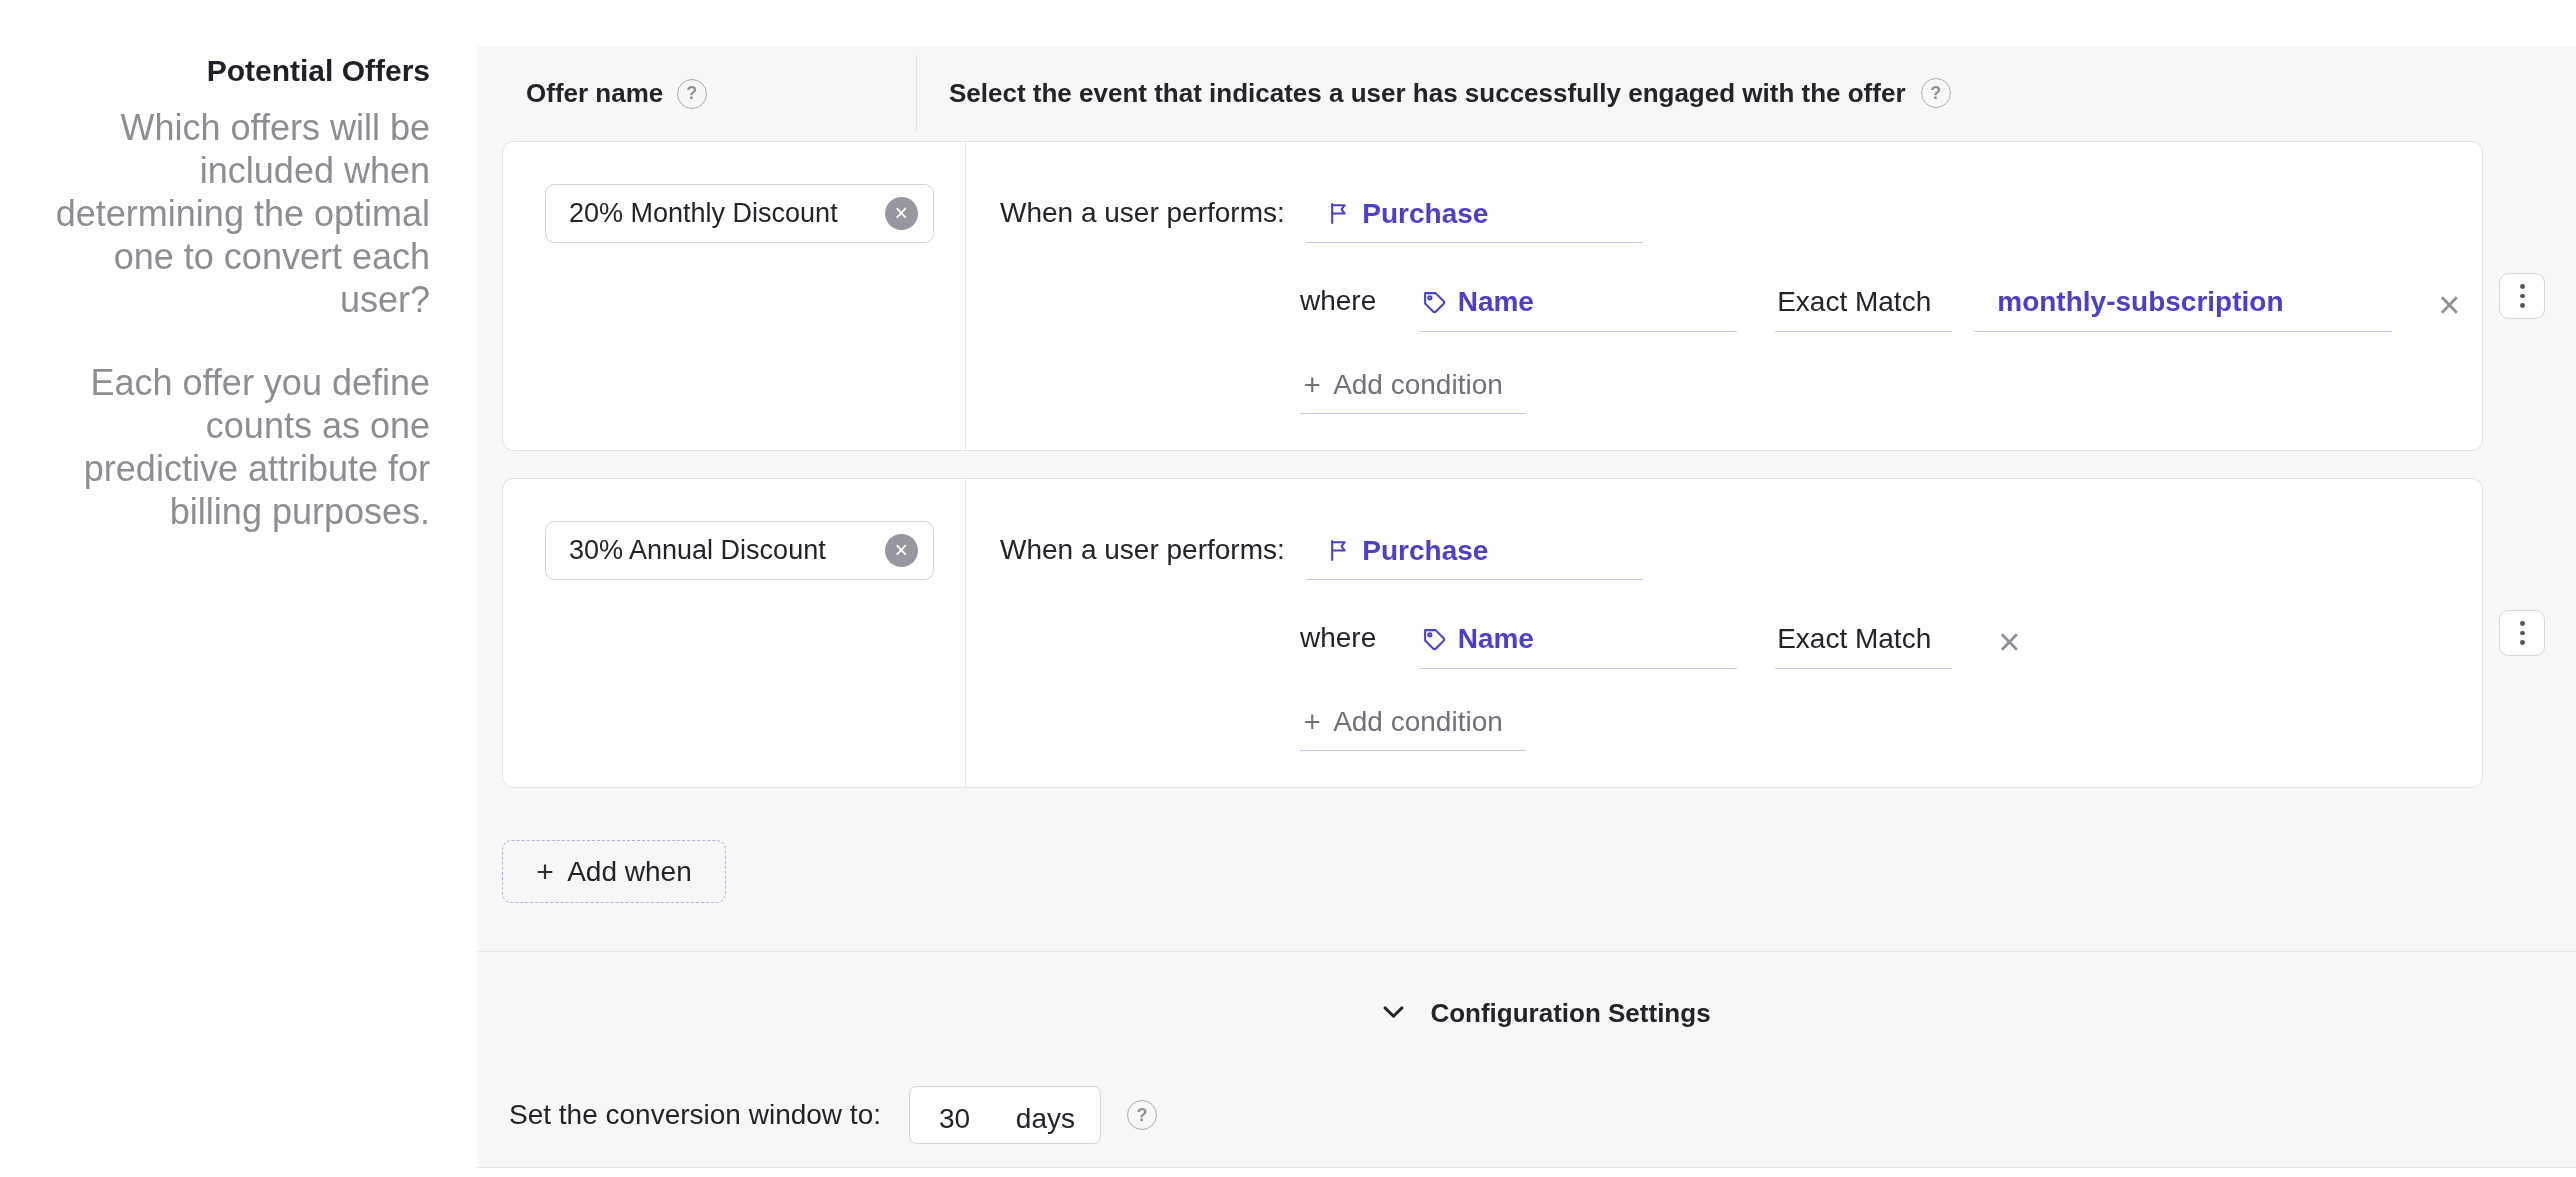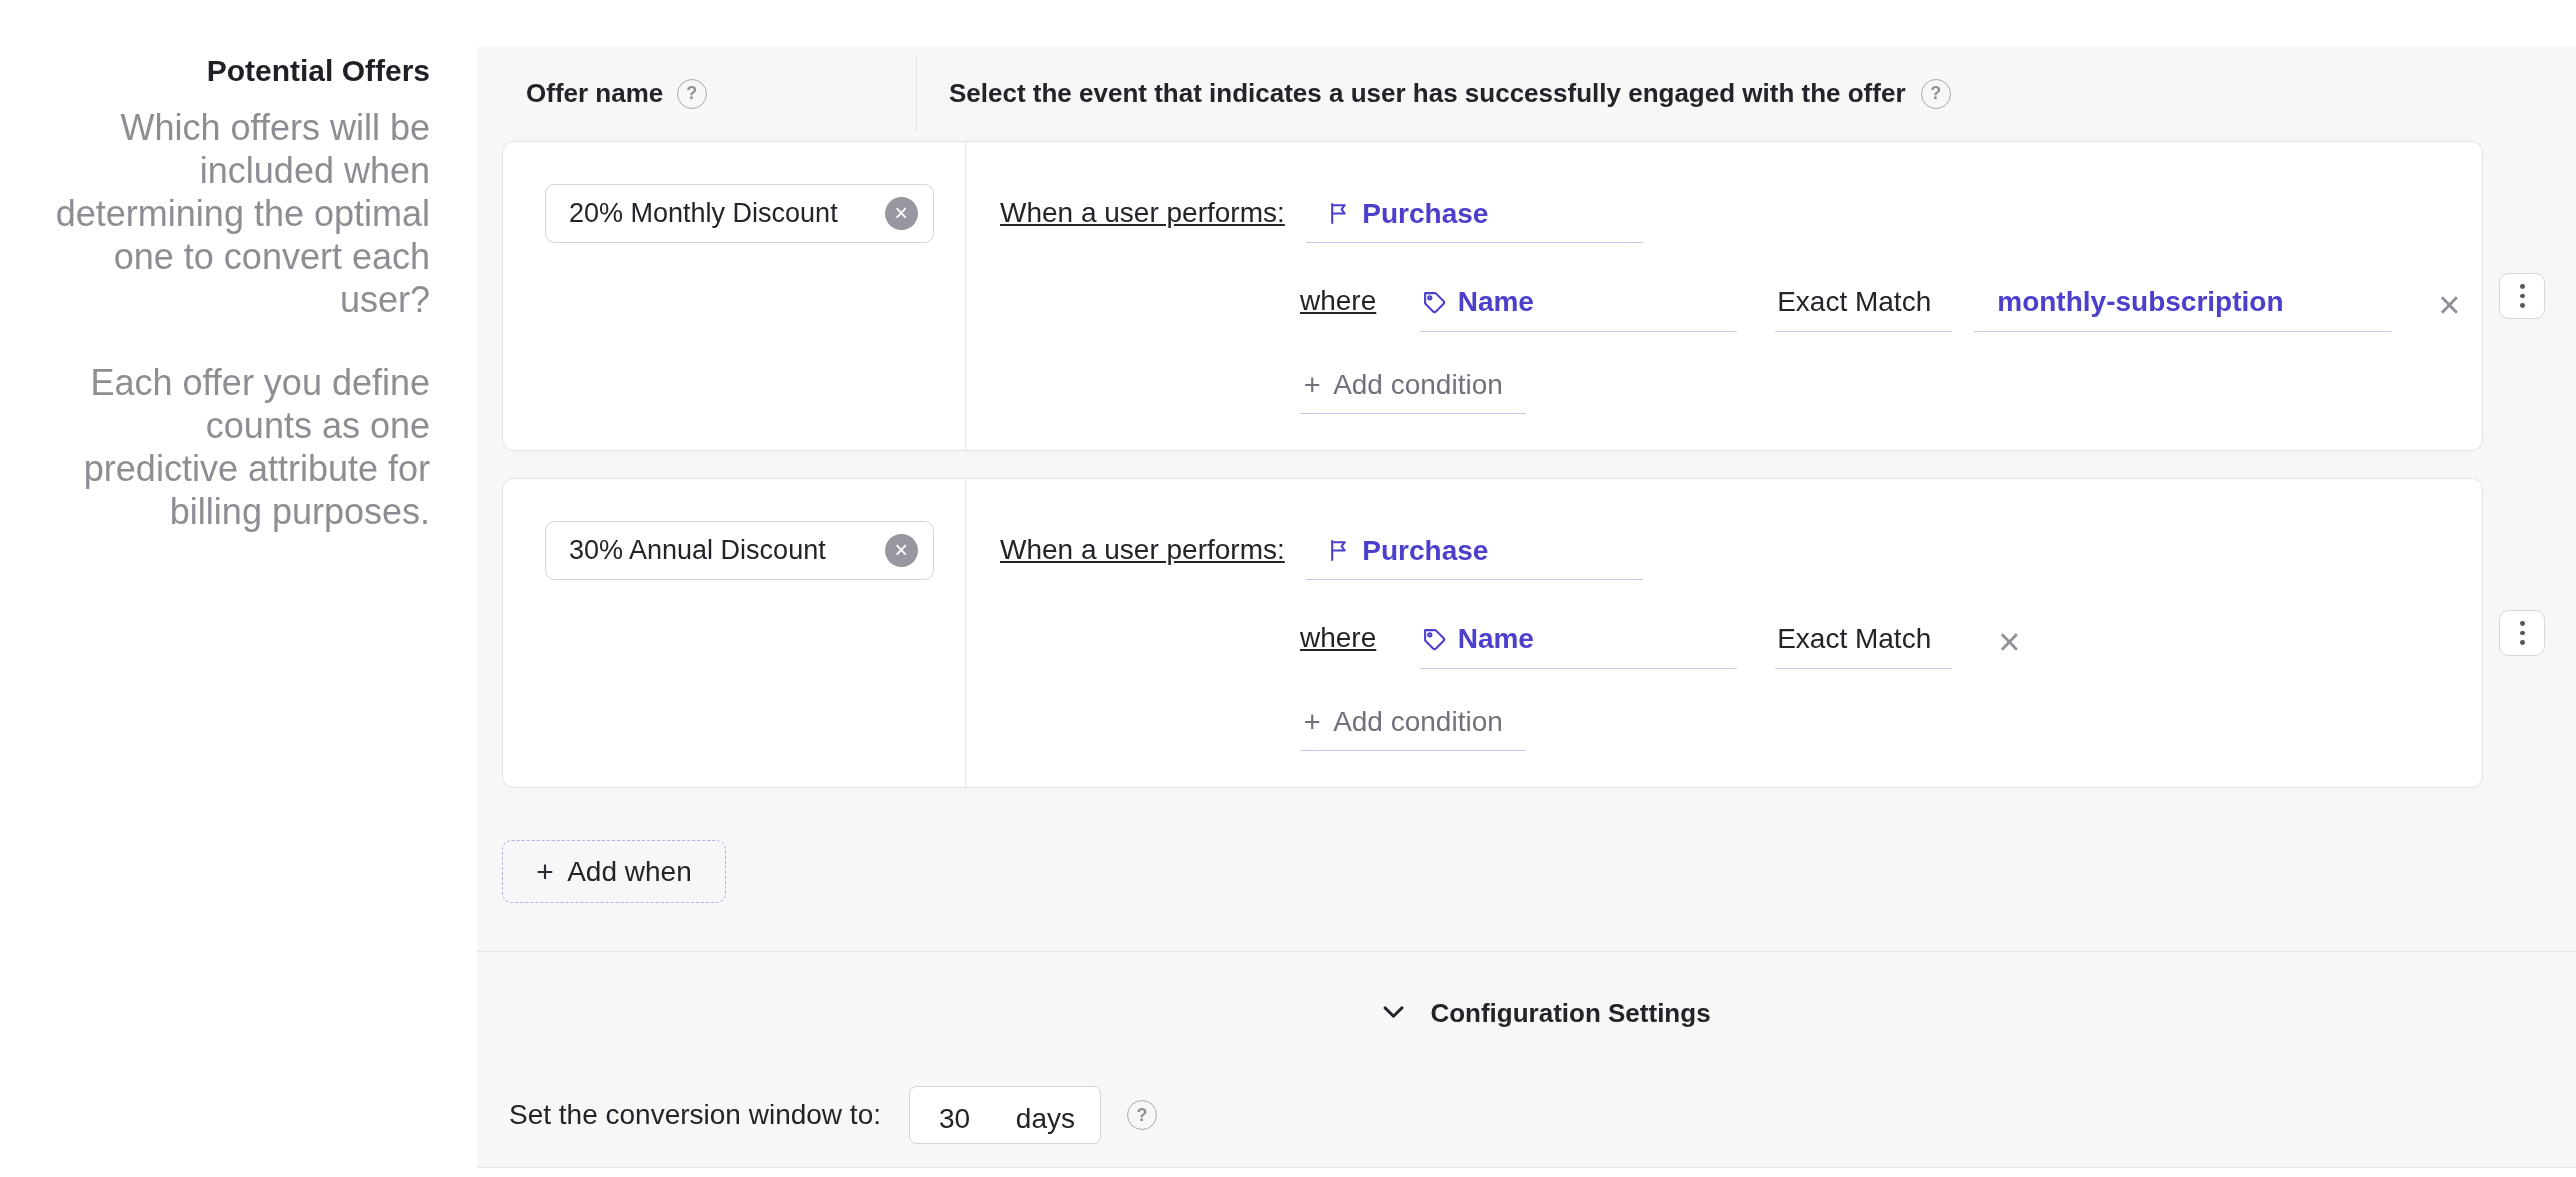--- a/index.html
+++ b/index.html
@@ -20,21 +20,21 @@
   .sidebar p{font-size:36px;line-height:43px;color:var(--text-gray);}
   .sidebar p.p2{margin-top:40px;}
 
   
   .panel{position:absolute;left:477px;top:46px;right:0;height:1122px;
     background:var(--panel-background);border-bottom:1px solid #e5e5e8;}
 
   .panel-header{height:95px;display:flex;align-items:center;}
   .panel-header .col-name{width:439px;padding-left:49px;display:flex;align-items:center;gap:13.4px;}
   .panel-header .vdiv{width:1px;height:77px;background:#e3e3e7;}
-  .panel-header .col-event{padding-left:32px;display:flex;align-items:center;gap:15.3px;}
+  .panel-header .col-event{padding-left:32px;display:flex;gap:15.3px;}
   .hdr{font-size:26px;font-weight:bold;color:var(--text-dark);}
 
   .help{width:30px;height:30px;border:1.9px solid #a9a9b0;border-radius:50%;
     color:#8f8f96;font-size:18px;font-weight:bold;display:inline-flex;
     align-items:center;justify-content:center;flex:0 0 auto;background:transparent;}
 
   
   .offers{padding-left:25px;}
   .offer-row{display:flex;align-items:center;margin-bottom:27px;text-align:center;}
   .card{position:relative;width:1981px;height:310px;background:#ffffff;
@@ -42,21 +42,21 @@
   .chip{position:absolute;left:42px;top:42px;width:389px;height:59px;
     border:1.4px solid #d2d2d9;border-radius:9.6px;background:#fff;
     display:flex;align-items:center;justify-content:space-between;
     padding:0 15.3px 0 23px;font-size:27px;color:var(--text-dark);cursor:text;}
   .chip-clear{width:33px;height:33px;border-radius:50%;background:#97979f;color:#fff;
     font-size:23px;line-height:1;display:inline-flex;align-items:center;justify-content:center;cursor:pointer;}
   .card-divider{position:absolute;left:462px;top:0;bottom:0;width:1px;background:#e8e8ec;}
   .card-right{position:absolute;left:463px;top:0;right:0;bottom:0;padding-left:34px;}
 
   .row{display:flex;align-items:flex-end;font-size:28px;line-height:34px;}
-  .row .lbl{padding-bottom:13.4px;color:var(--text-dark);text-decoration:underline;}
+  .row .lbl{padding-bottom:13.4px;color:var(--text-dark);}
   .row1{margin-top:54px;}
   .row2{margin-top:41px;padding-left:300px;}
   .row3{margin-top:36px;padding-left:300px;}
 
   .select{display:inline-flex;align-items:center;gap:10.5px;
     border-bottom:1.9px solid var(--underline);padding-bottom:11.5px;cursor:pointer;
     color:var(--accent-purple);font-weight:bold;font-size:28px;}
   .select .icon{display:inline-flex;color:var(--accent-purple);}
   .select-event{min-width:337px;margin-left:21px;padding-left:21px;}
   .select-prop{min-width:317px;margin-left:44px;padding-left:1.9px;}

